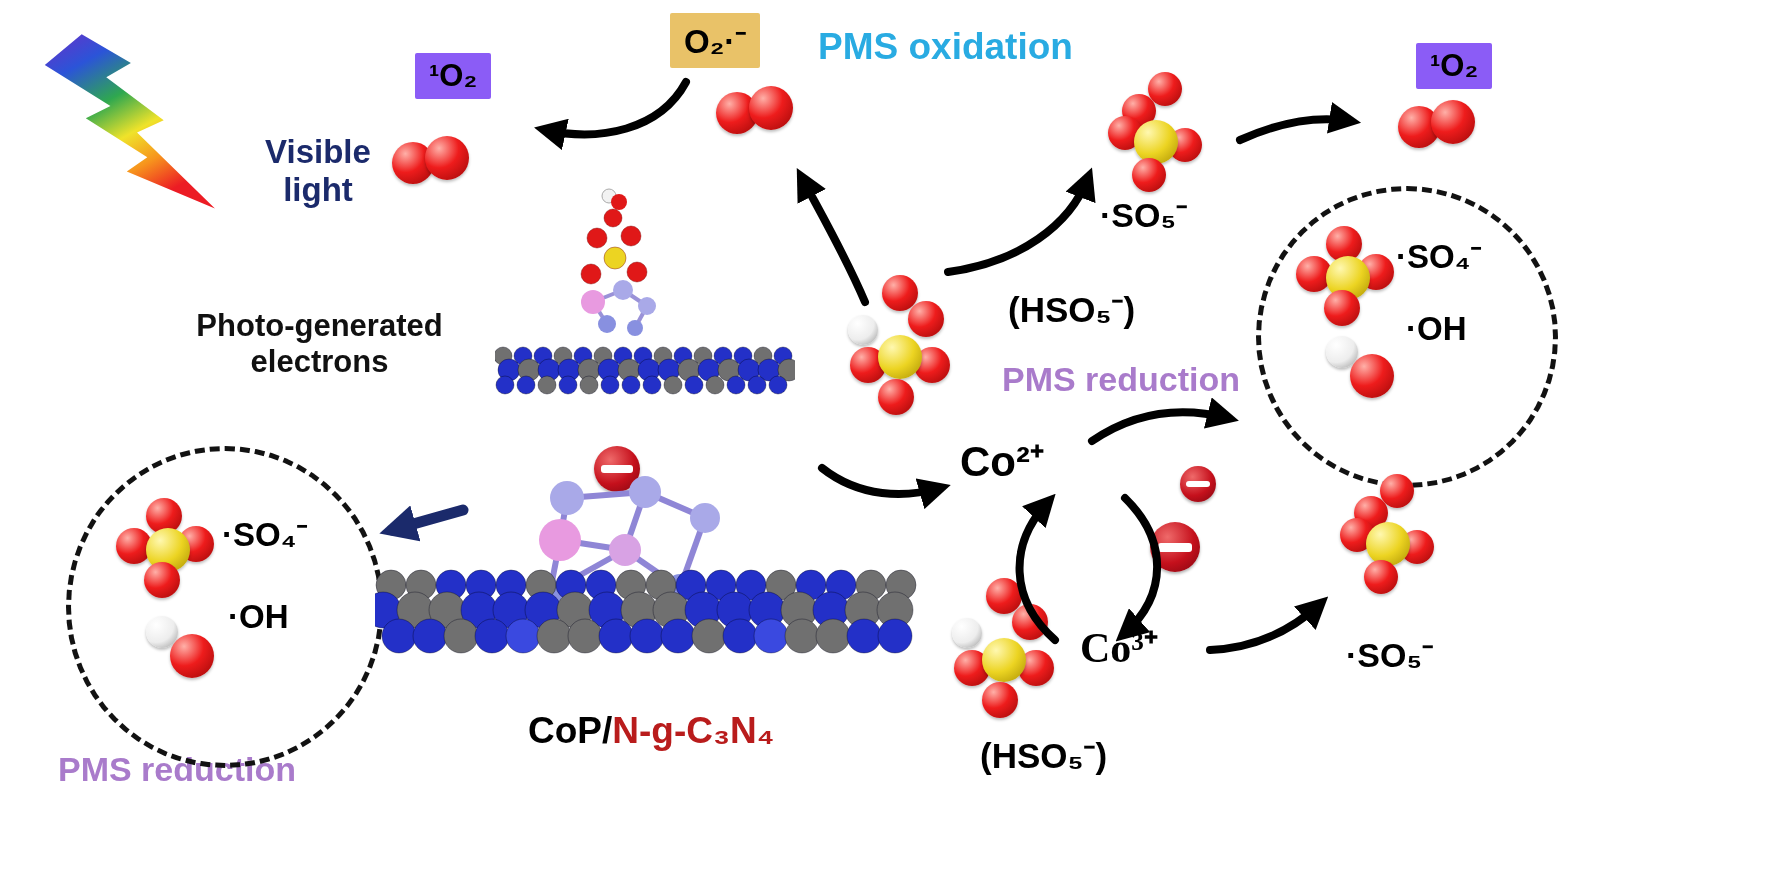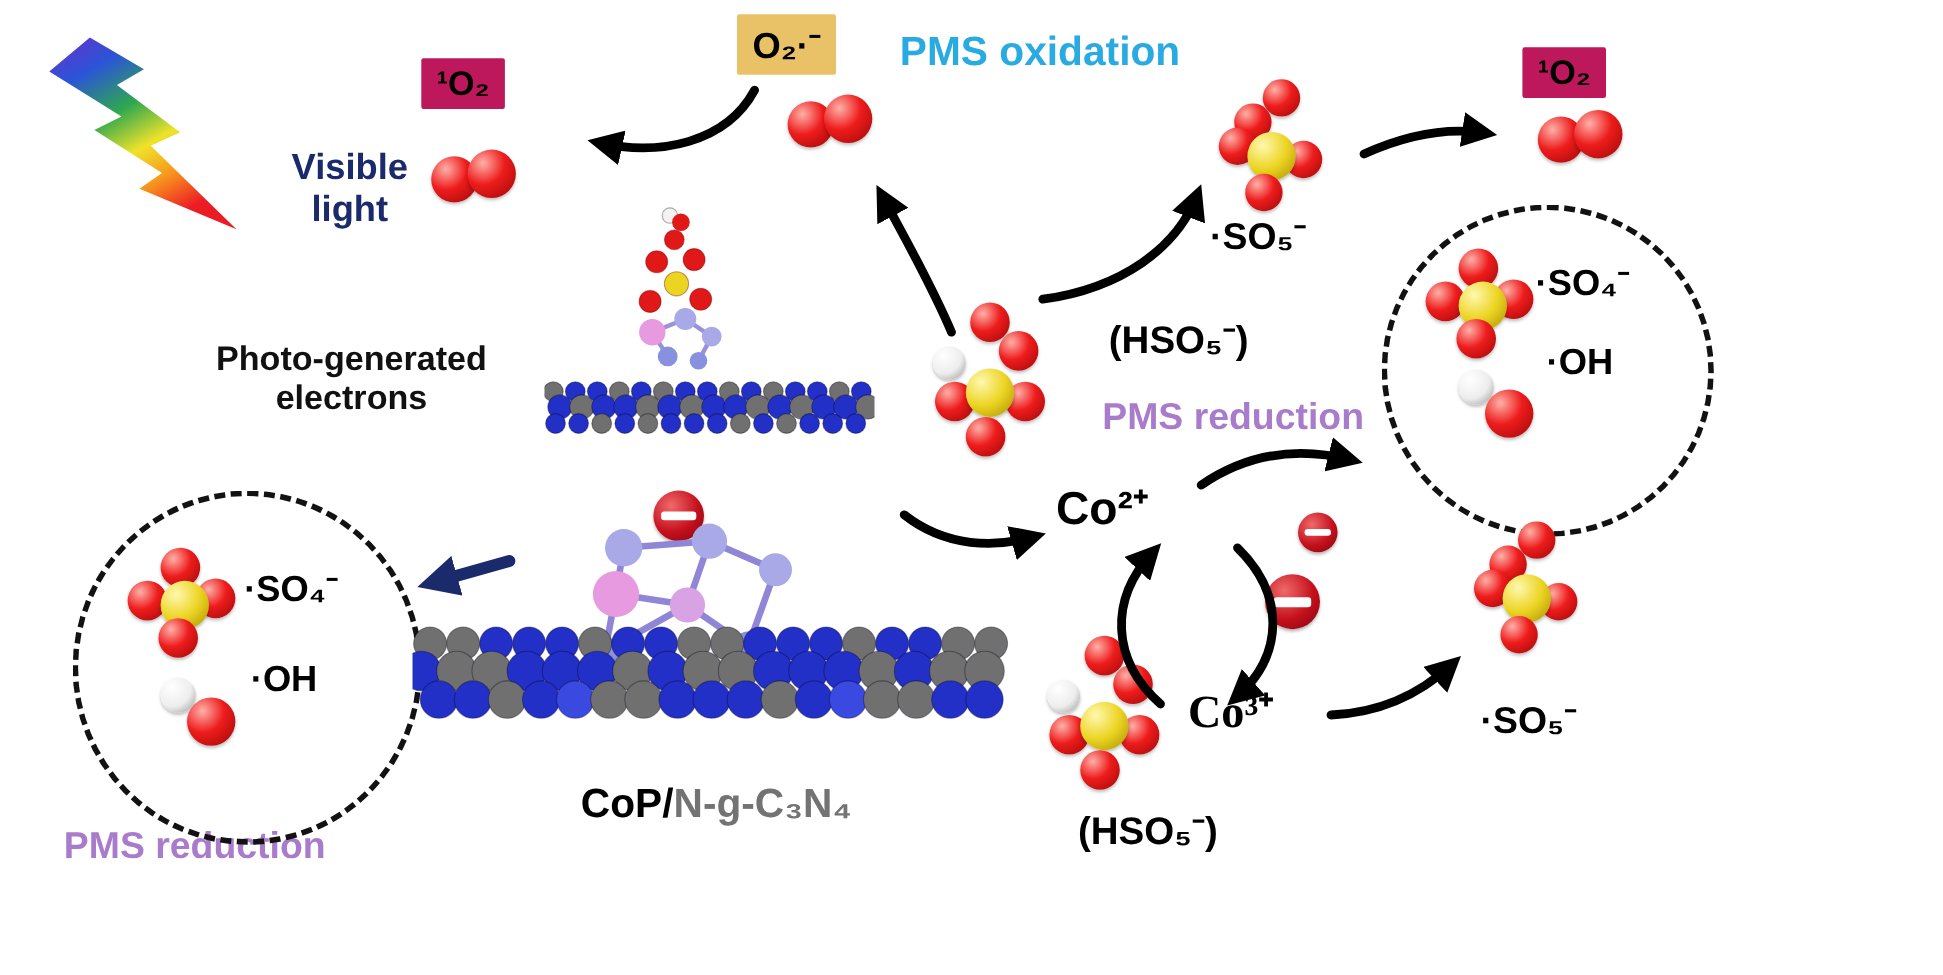--- a/index.html
+++ b/index.html
@@ -1,20 +1,20 @@
 <!DOCTYPE html>
 <html><head>
 <meta charset="utf-8">
 <style>
   html,body{margin:0;padding:0;background:#fff;}
   .stage{position:relative;width:1766px;height:886px;background:#ffffff;overflow:hidden;
          font-family:"Liberation Sans", sans-serif;}
   .lbl{position:absolute;font-weight:bold;color:#000;line-height:1.15;white-space:normal;}
   .tagbox{position:absolute;font-weight:bold;font-size:31px;padding:5px 14px;color:#000;border-radius:2px;}
-  .green{background:#be185d;}
+  .green{background:#8b5cf6;margin-left:32px;}
   .tan{background:#E9C268;}
   .dashed-circle{position:absolute;border:5px dashed #121212;border-radius:50%;}
   .mol{position:absolute;}
   .sp{position:absolute;border-radius:50%;box-shadow:0 2px 3px rgba(0,0,0,.25);}
   .sp.red{background:radial-gradient(circle at 32% 28%, #ffb0a8 0%, #ee1c1c 45%, #9c0707 100%);}
   .sp.yellow{background:radial-gradient(circle at 32% 28%, #fff8b0 0%, #ecd422 50%, #a88f00 100%);}
   .sp.white{background:radial-gradient(circle at 32% 28%, #ffffff 0%, #ededed 55%, #969696 100%);}
   .electron{position:absolute;border-radius:50%;
             background:radial-gradient(circle at 35% 30%, #ef6a6a, #c5101c 55%, #7e0610);
             box-shadow:0 2px 3px rgba(0,0,0,.3);}
@@ -60,21 +60,21 @@
   <div class="lbl" style="left:1100px;top:196px;font-size:34px;">·SO₅⁻</div>
   <div class="lbl" style="left:1346px;top:636px;font-size:34px;">·SO₅⁻</div>
 
   <div class="lbl" style="left:1008px;top:290px;font-size:35px;">(HSO₅⁻)</div>
   <div class="lbl" style="left:980px;top:736px;font-size:35px;">(HSO₅⁻)</div>
 
   <div class="lbl" style="left:960px;top:438px;font-size:42px;">Co²⁺</div>
   <div class="lbl" style="left:1080px;top:624px;font-size:42px;font-family:Liberation Serif, serif;">Co³⁺</div>
 
   <div class="lbl" style="left:528px;top:710px;font-size:37px;">
-    <span style="color:#000;">CoP/</span><span style="color:#737373;">N-g-C₃N₄</span>
+    <span style="color:#000;">CoP/</span><span style="color:#b91c1c;">N-g-C₃N₄</span>
   </div>
 
   <div class="dashed-circle" style="left:1256px;top:186px;width:292px;height:292px;"></div>
   <div class="dashed-circle" style="left:66px;top:446px;width:308px;height:312px;"></div>
 
   <div class="lbl" style="left:1396px;top:238px;font-size:33px;">·SO₄⁻</div>
   <div class="lbl" style="left:1406px;top:310px;font-size:33px;">·OH</div>
   <div class="lbl" style="left:222px;top:516px;font-size:33px;">·SO₄⁻</div>
   <div class="lbl" style="left:228px;top:598px;font-size:33px;">·OH</div>
 

